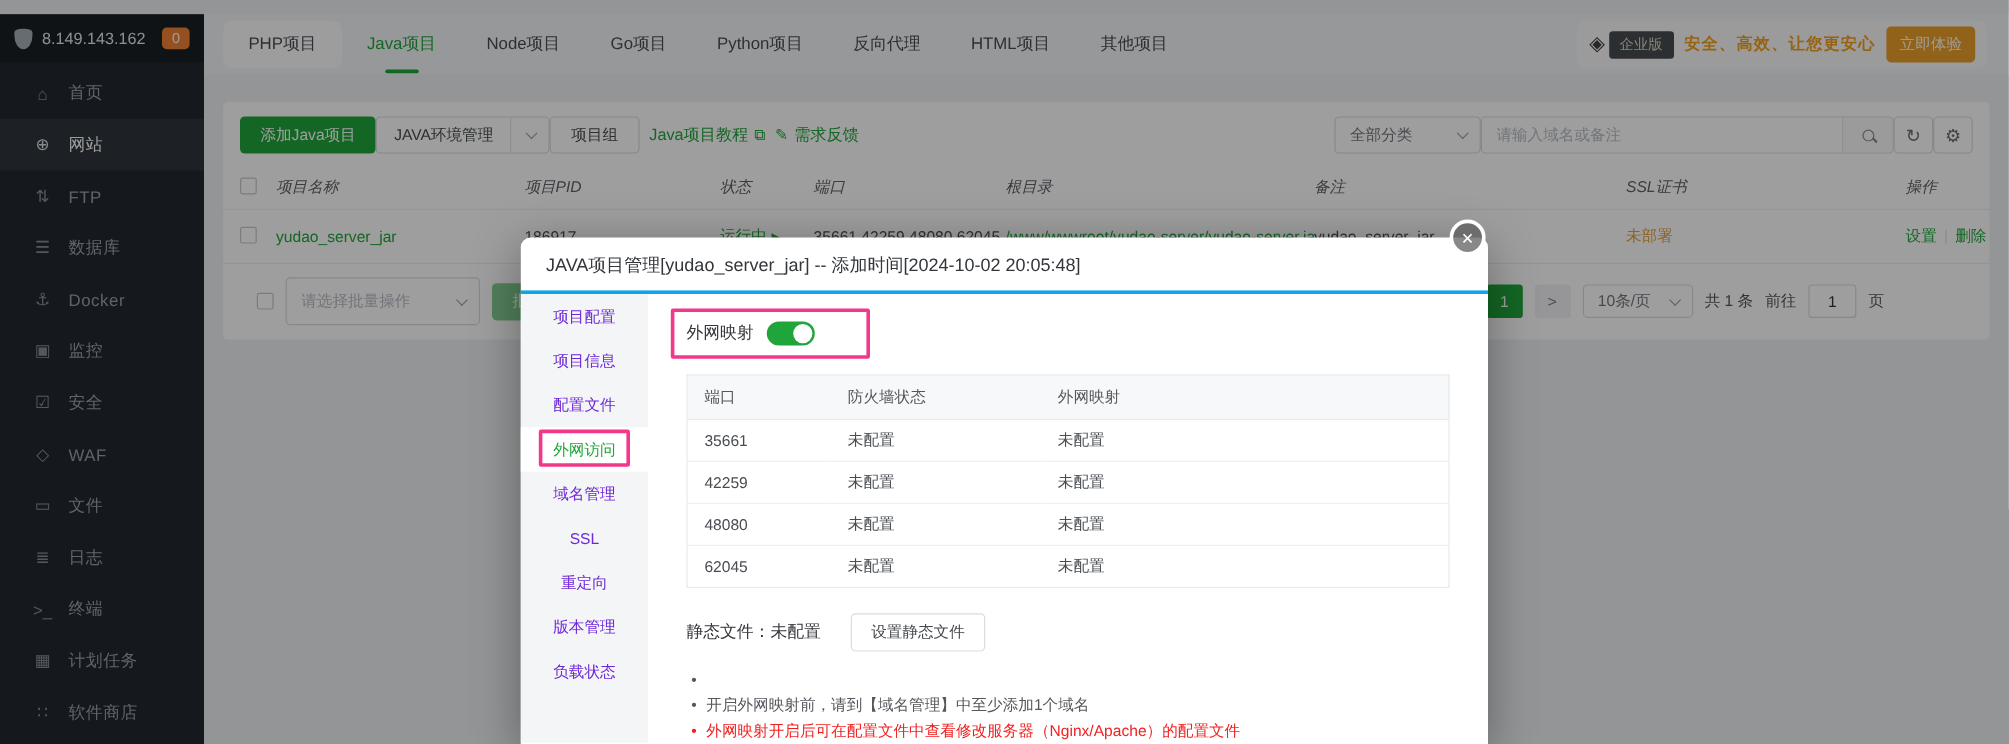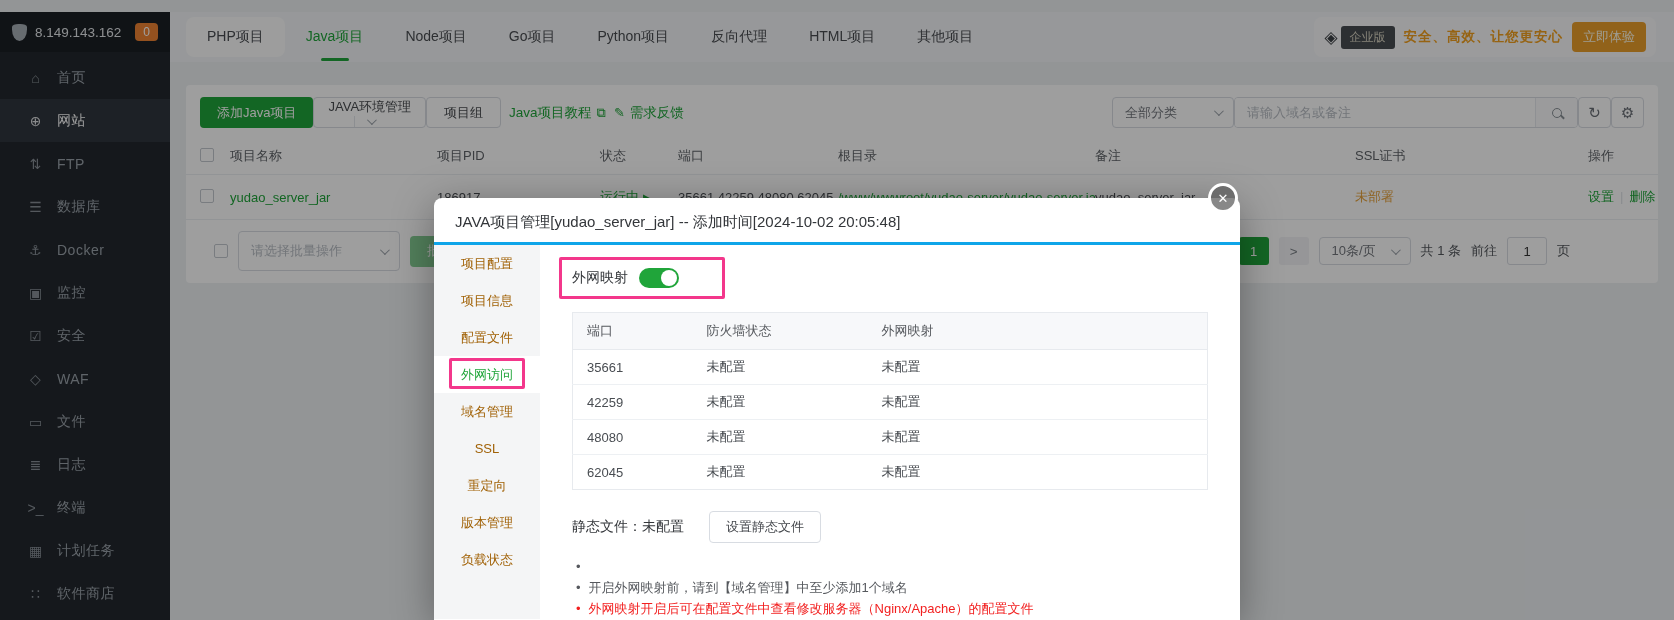--- a/index.html
+++ b/index.html
@@ -30,39 +30,39 @@
   .edition { background:#474c52; color:#d9d4c2; font-size:12px; padding:3px 9px; border-radius:3px; margin-left:-6px; }
   .slogan { color:#f2a120; font-size:13.5px; font-weight:bold; letter-spacing:1px; }
   .cta { background:#eb9e2a; color:#fffbe8; border:none; font-size:13px; padding:6px 11px; border-radius:4px; cursor:pointer; }
 
   
   .card { position:absolute; left:16px; right:16px; top:85px; background:#fff; border-radius:4px; padding-bottom:6px; }
   .toolbar { display:flex; align-items:center; gap:0; padding:12px 14px 10px; }
   .btn { height:31px; border-radius:4px; font-size:13px; cursor:pointer; border:1px solid transparent; padding:0 17px; }
   .btn-green { background:#20a53a; color:#fff; border:none; }
   .btn-plain { background:#fff; color:#494c50; border:1px solid #d8dce2; }
-  .btn-combo { height:31px; display:flex; align-items:center; border:1px solid #d8dce2; border-radius:4px; background:#fff; cursor:pointer;flex-direction:column; }
+  .btn-combo { height:31px; display:flex; align-items:center; border:1px solid #d8dce2; border-radius:4px; background:#fff; cursor:pointer; }
   .btn-combo .seg { padding:0 14px; font-size:13px; color:#494c50; }
   .btn-combo .dd { padding:0 12px; border-left:1px solid #e2e5ea; height:100%; display:flex; align-items:center; }
   .chev { width:7px; height:7px; border-right:1.4px solid #9aa0a8; border-bottom:1.4px solid #9aa0a8; transform:rotate(45deg) translateY(-2px); }
   .tool-link { display:flex; align-items:center; gap:5px; color:#20a53a; font-size:13.5px; cursor:pointer; margin-left:8px; }
   .li-icon { font-size:13px; }
   .spacer { flex:1; }
   .select { min-width:122px; height:31px; border:1px solid #d8dce2; border-radius:4px; background:#fff; display:flex; align-items:center; justify-content:space-between; padding:0 12px; font-size:13px; color:#73777d; cursor:pointer; }
   .searchbox { display:flex; height:31px; border:1px solid #d8dce2; border-radius:4px; overflow:hidden; background:#fff; }
   .searchbox input { border:none; outline:none; width:300px; padding:0 12px; font-size:13px; color:#333; background:#fff; }
   .searchbox input::placeholder { color:#b8bdc4; }
   .s-btn { width:42px; border:none; border-left:1px solid #e6e9ed; background:#fafbfc; display:flex; align-items:center; justify-content:center; cursor:pointer; }
   .mag { width:10px; height:10px; border:1.5px solid #8a9097; border-radius:50%; position:relative; }
   .mag::after { content:''; position:absolute; width:5px; height:1.5px; background:#8a9097; transform:rotate(45deg); right:-4px; bottom:-1px; }
   .icon-btn { width:33px; height:31px; border:1px solid #d8dce2; border-radius:4px; background:#fff; color:#6a6f76; font-size:15px; cursor:pointer; }
 
   
   table.mtable { width:100%; border-collapse:collapse; table-layout:fixed; }
-  .mtable th { font-size:13px; color:#5f6368; font-weight:normal; text-align:left; padding:9px 0; border-bottom:1px solid #eceff2; }
+  .mtable th { font-size:13px; color:#5f6368; font-weight:normal; text-align:left; padding:9px 0; border-bottom:1px solid #eceff2;font-style:italic; }
   .mtable td { font-size:13px; color:#494d52; padding:13px 0; border-bottom:1px solid #eceff2; overflow:hidden; white-space:nowrap; }
   .cbcol { padding-left:14px !important; width:44px; }
   .cb { width:14px; height:14px; border:1px solid #c4c9cf; border-radius:2px; background:#fff; display:inline-block; cursor:pointer; }
   .g { color:#20a53a; }
   .glink { color:#20a53a; cursor:pointer; }
   .warn { color:#e6a23c; }
   .play { color:#20a53a; font-size:10px; margin-left:4px; }
   .ops { text-align:right; padding-right:14px !important; }
   .opsep { color:#dfe2e6; margin:0 6px; }
 
@@ -76,21 +76,21 @@
   .pg-size { min-width:92px; height:28px; }
   .goto-input { width:40px; height:28px; border:1px solid #d8dce2; border-radius:3px; text-align:center; font-size:13px; color:#333; outline:none; }
 
   
   .overlay { position:absolute; inset:0; background:rgba(0,0,0,.38); z-index:20; }
   .modal { position:absolute; left:434px; top:198px; width:806px; height:422px; background:#fff; border-radius:8px 8px 0 0; z-index:30; box-shadow:0 8px 40px rgba(0,0,0,.35); }
   .modal-close { position:absolute; top:-15px; right:2px; width:30px; height:30px; border-radius:50%; border:3px solid #fff; background:rgba(96,96,96,.75); color:#fff; font-size:13px; line-height:1; cursor:pointer; z-index:5; }
   .m-title { height:47px; line-height:47px; padding:0 21px; font-size:15px; color:#33363a; border-bottom:3px solid #0ea5e9; white-space:nowrap; overflow:hidden; }
   .m-body { display:flex; height:374px; }
   .m-tabs { width:106px; background:#f4f5f6; flex:0 0 auto; height:100%; }
-  .m-tab { height:37px; line-height:37px; text-align:center; font-size:13px; color:#a16207; cursor:pointer; position:relative; }
+  .m-tab { height:37px; line-height:37px; text-align:center; font-size:13px; color:#6d28d9; cursor:pointer; position:relative; }
   .m-tab.active { background:#fff; color:#20a53a; }
   .m-tab.annotated::after { content:''; position:absolute; left:15px; right:15px; top:2px; bottom:4px; border:3px solid #f3378b; border-radius:2px; }
   .m-content { flex:1; padding:10px 32px 0; position:relative; overflow:hidden; }
   .map-box { display:inline-flex; align-items:center; gap:11px; border:3px solid #f3378b; border-radius:2px; padding:8px 43px 8px 10px; margin-left:-13px; margin-top:2px; }
   .map-label { font-size:14px; color:#33363a; }
   .toggle { width:40px; height:20px; background:#20a53a; border-radius:10px; position:relative; cursor:pointer; flex:0 0 auto; }
   .knob { position:absolute; right:2px; top:2px; width:16px; height:16px; background:#fff; border-radius:50%; }
   table.ptable { width:100%; border-collapse:collapse; margin-top:13px; border:1px solid #e7eaee; table-layout:fixed; }
   .ptable th { background:#f7f8fa; font-size:13px; color:#55585d; font-weight:normal; text-align:left; padding:9px 0 9px 14px; border-bottom:1px solid #e7eaee; }
   .ptable td { font-size:13px; color:#494d52; padding:8px 0 8px 14px; border-bottom:1px solid #edf0f3; }

